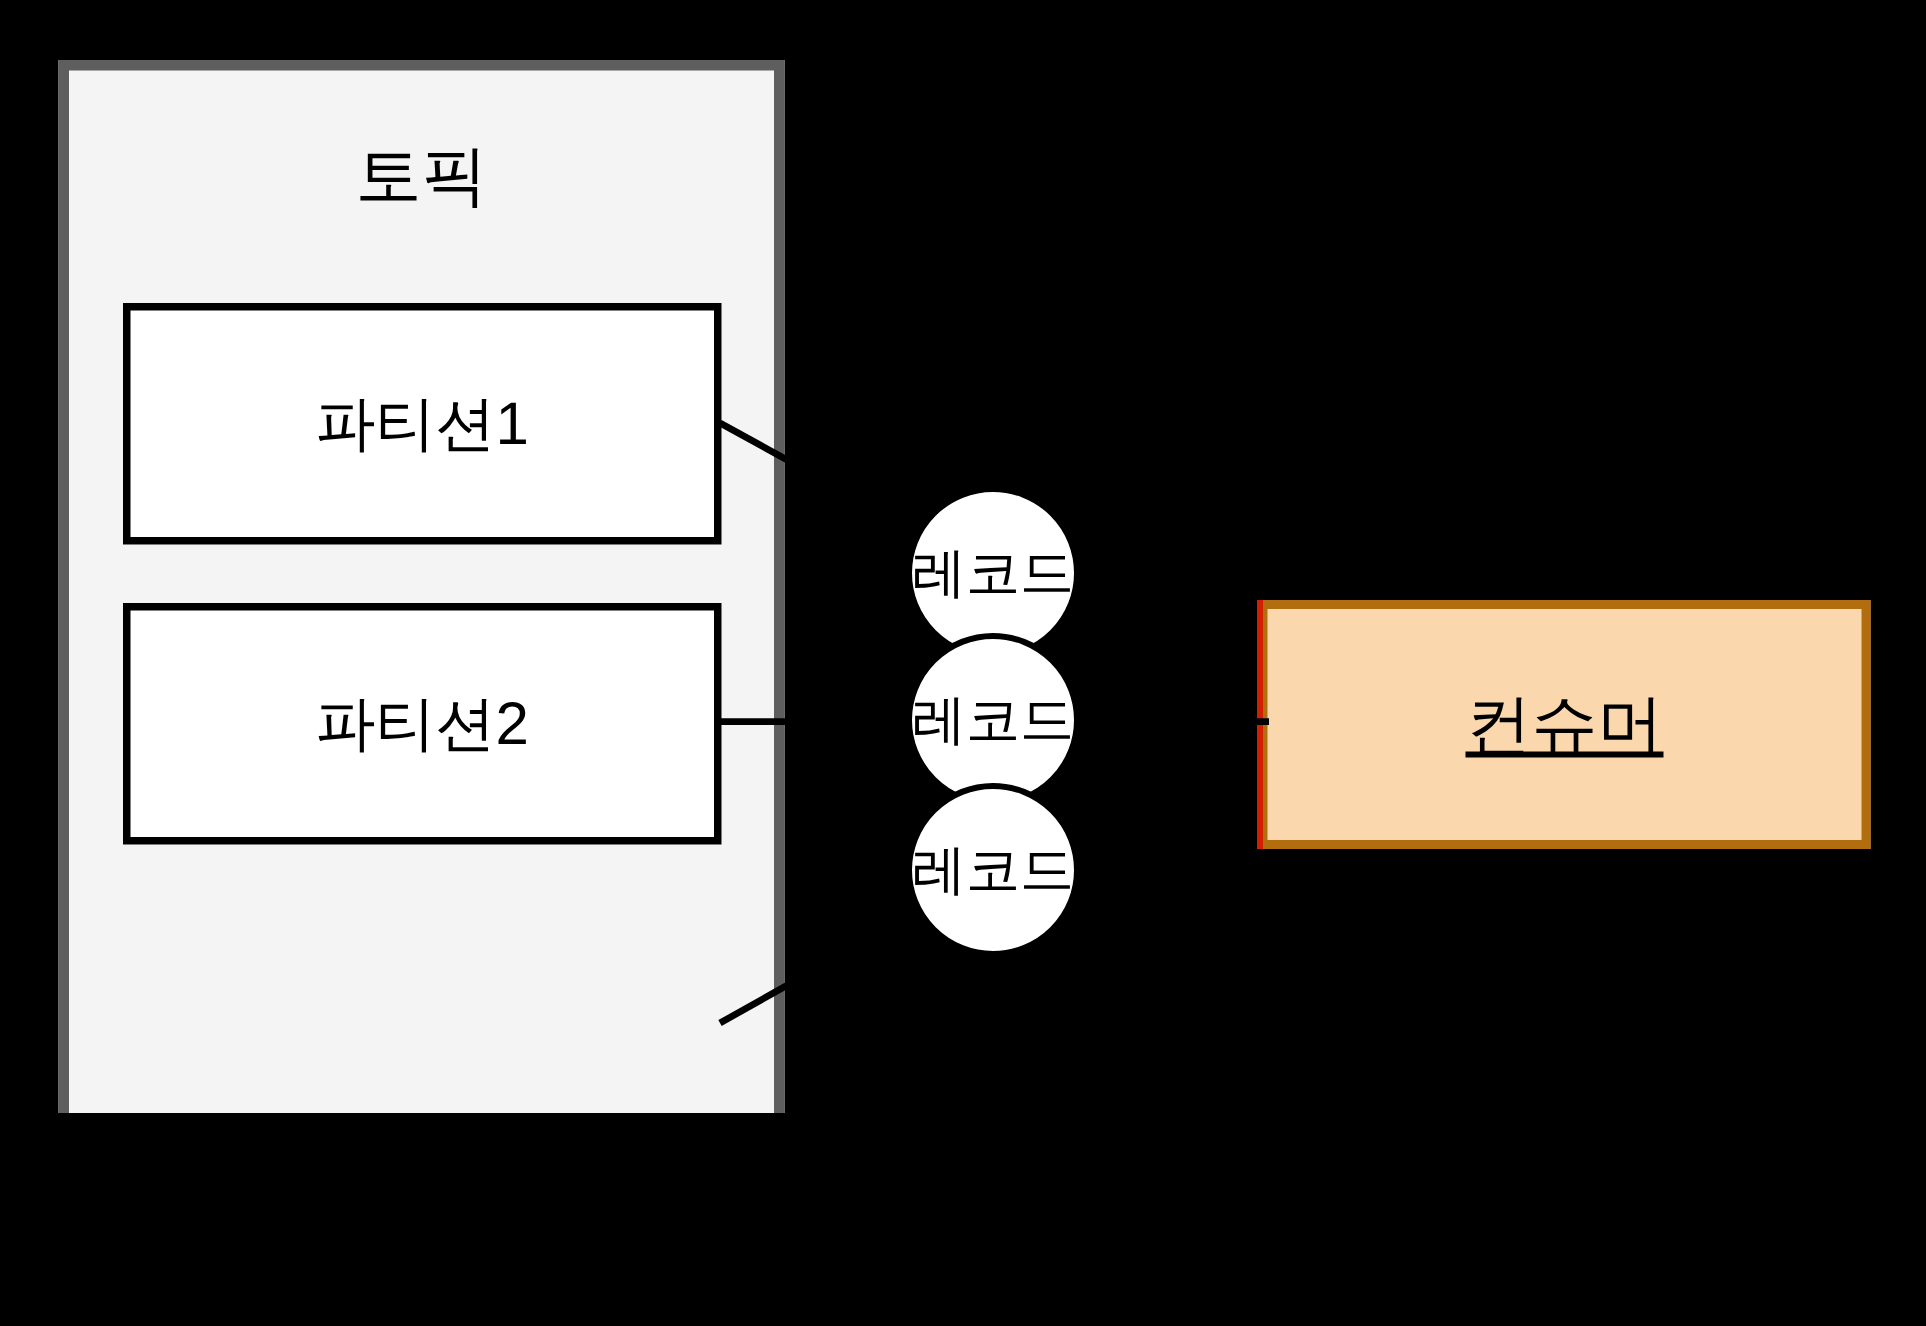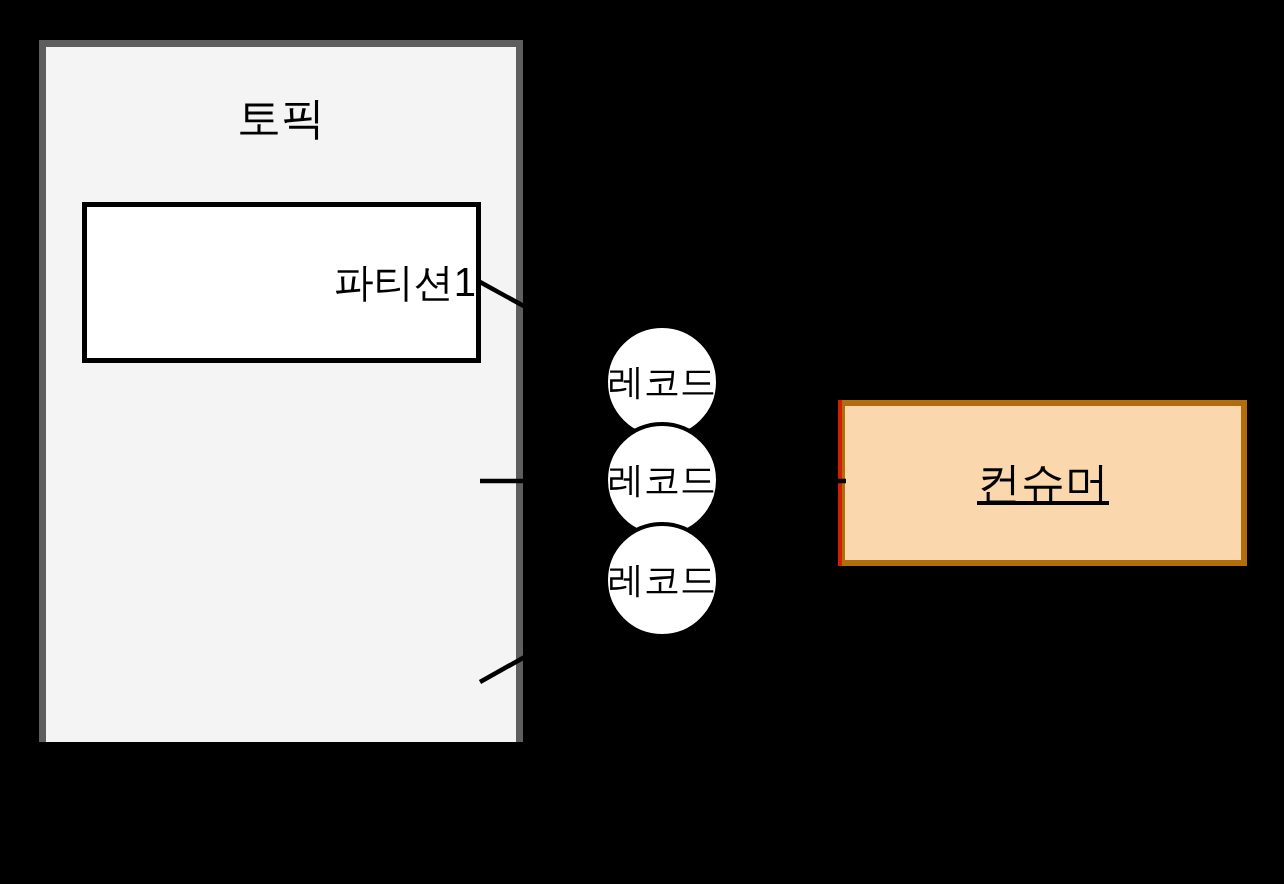--- a/index.html
+++ b/index.html
@@ -44,21 +44,21 @@
     width: 399px;
     height: 161px;
     box-sizing: border-box;
     background: var(--partition-fill, #FFFFFF);
     border: 5px solid var(--partition-border, #000000);
     display: flex;
     align-items: center;
     justify-content: center;
     z-index: 2;
   }
-  .partition.p1 { top: 202px; justify-content: flex-end; }
+  .partition.p1 { top: 202px; }
   .partition.p2 { top: 402px; }
   .partition.p3 { top: 602px; }
   .partition-label {
     font-size: 40px;
     white-space: nowrap;
   }
   .consumer-box {
     position: absolute;
     left: 839px;
     top: 400px;
@@ -125,20 +125,23 @@
 <body>
 
 <div class="stage">
 
   <div class="topic-box"></div>
   <div class="topic-title">토픽</div>
 
   <div class="partition p1">
     <span class="partition-label">파티션1</span>
   </div>
+  <div class="partition p2">
+    <span class="partition-label">파티션2</span>
+  </div>
 
   <div class="consumer-box">
     <span class="consumer-label">컨슈머</span>
   </div>
   <div class="consumer-accent"></div>
 
   <svg class="connectors" viewBox="0 0 1284 884" xmlns="http://www.w3.org/2000/svg">
     <line x1="480" y1="282" x2="662" y2="382"></line>
     <line x1="480" y1="481" x2="846" y2="481"></line>
     <line x1="480" y1="682" x2="662" y2="580"></line>

